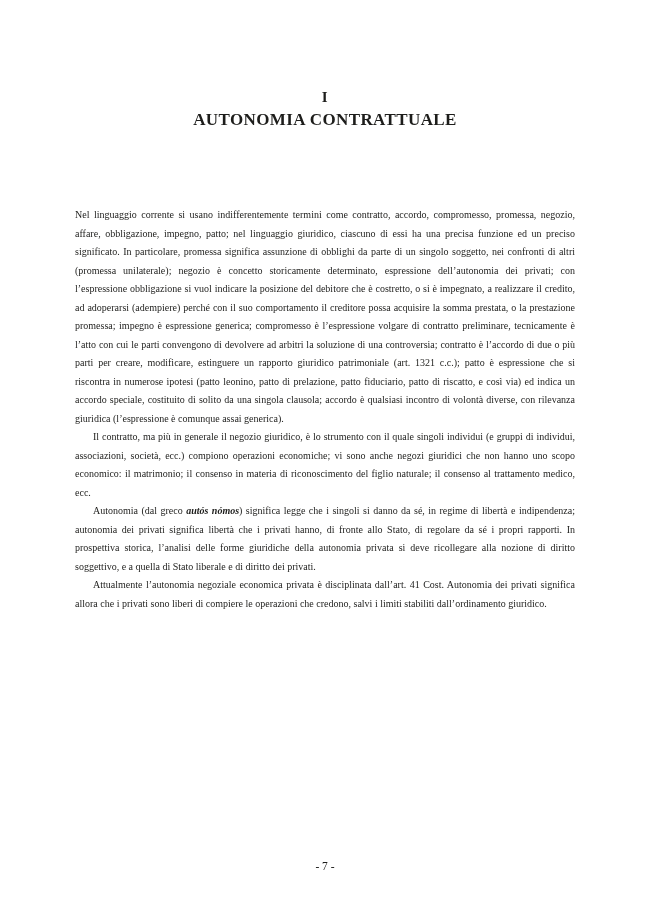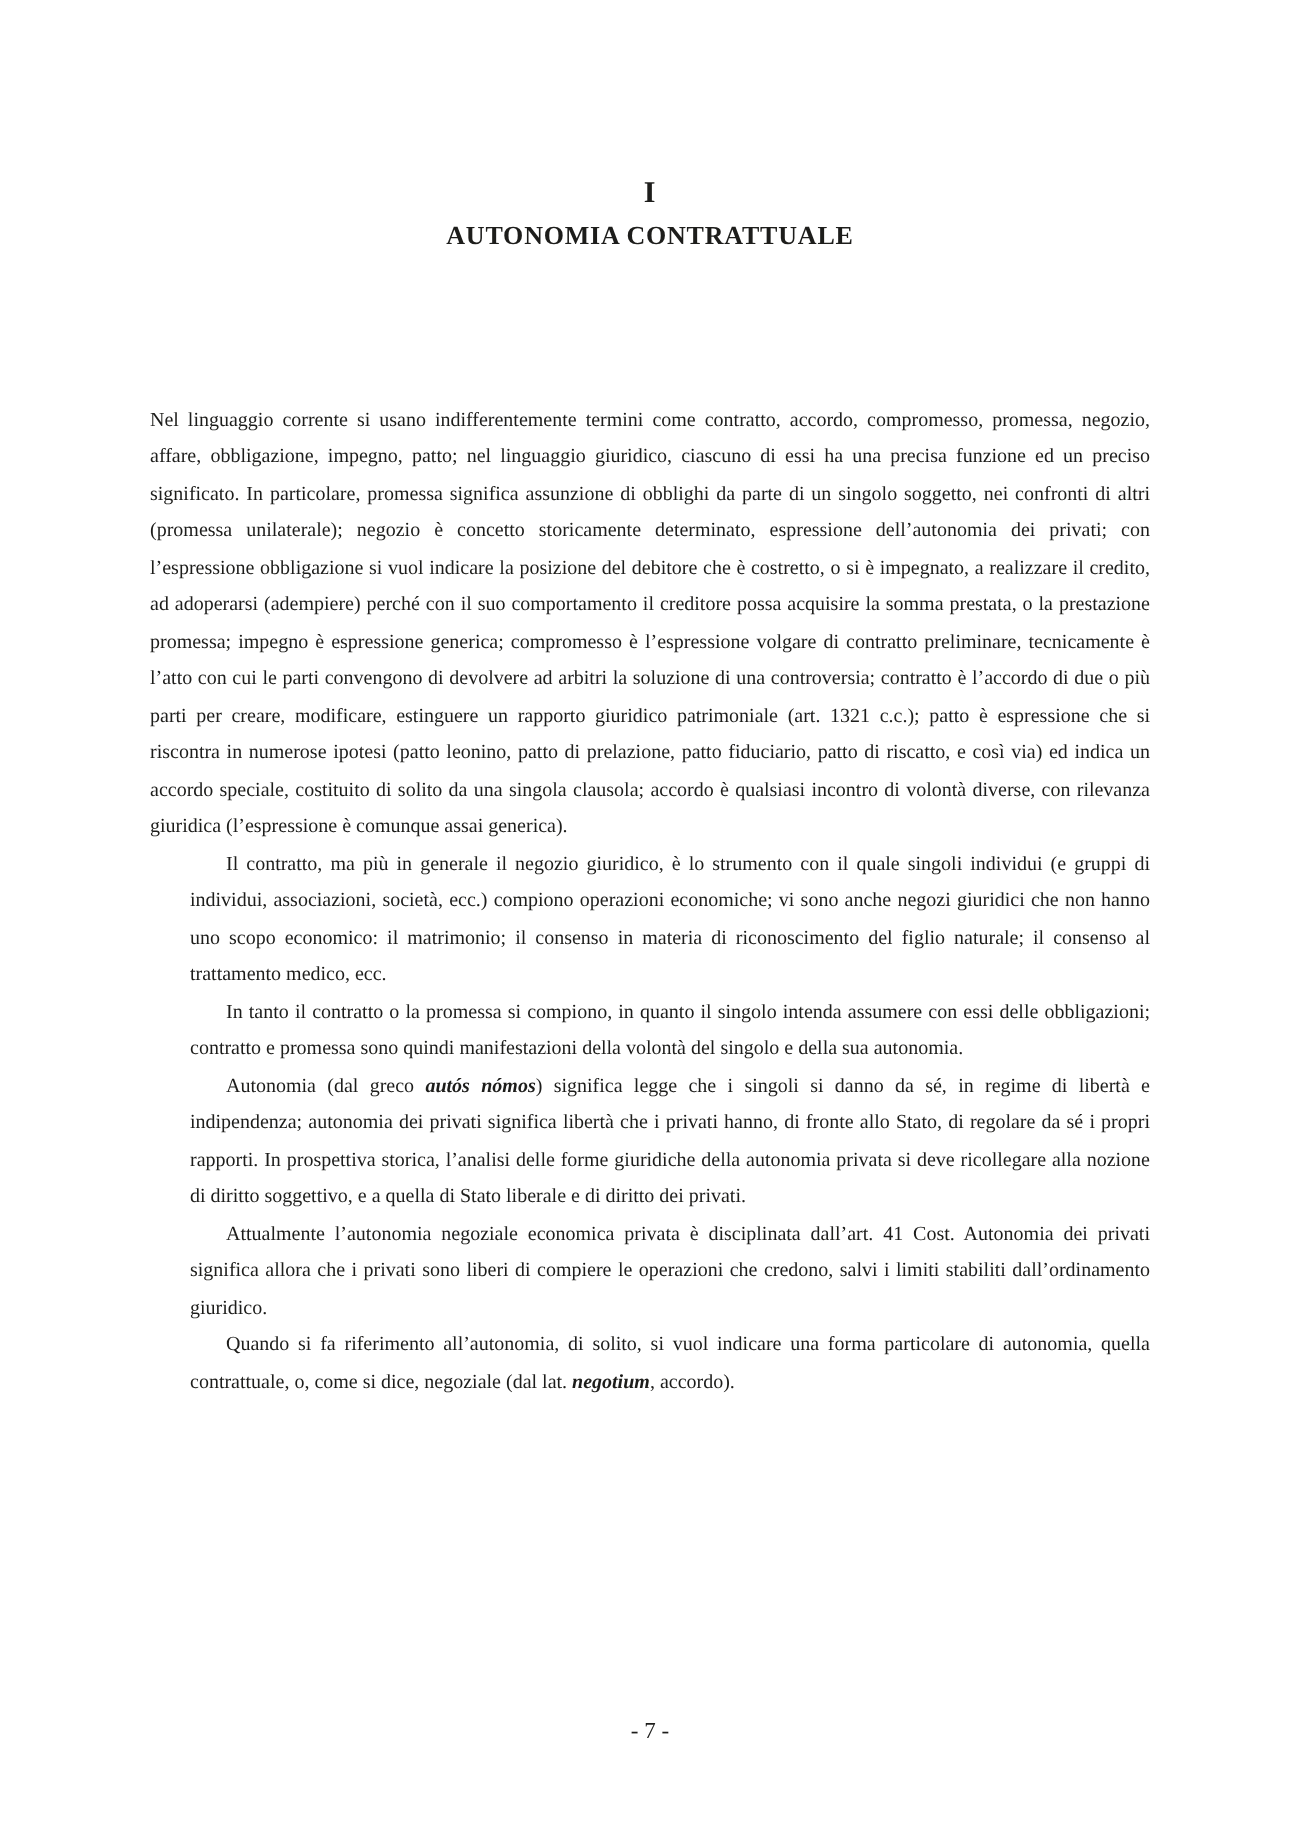--- a/index.html
+++ b/index.html
@@ -23,41 +23,40 @@
     text-align: center;
   }
   .chapter-number {
     font-size: 15px;
     font-weight: 700;
     letter-spacing: 0.5px;
     line-height: 1.2;
   }
   .chapter-title {
     margin: 4px 0 0 0;
-    font-size: 13px;
+    font-size: 17px;
     font-weight: 700;
     letter-spacing: 0.4px;
     line-height: 1.2;
   }
   .body-text {
     margin: 76px 75px 0 75px;
     width: 500px;
     text-align: justify;
     font-size: 10px;
     line-height: 18.5px;
     hyphens: auto;
     -webkit-hyphens: auto;
   }
   .body-text p {
     margin: 0;
     padding: 0;
   }
   .body-text p.indent {
     text-indent: 18px;
-    margin-left: 20px;
   }
   .italic {
     font-style: italic;
     font-weight: bold;
   }
   .page-footer {
     position: absolute;
     bottom: 45px;
     left: 0;
     width: 100%;
@@ -72,23 +71,21 @@
 <div class="page">
 
   <header class="chapter-head">
     <div class="chapter-number">I</div>
     <h1 class="chapter-title">AUTONOMIA CONTRATTUALE</h1>
   </header>
 
   <main class="body-text">
       <p class=""><span>Nel linguaggio corrente si usano indifferentemente termini come contratto, accordo, compromesso, promessa, negozio, affare, obbligazione, impegno, patto; nel linguaggio giuridico, ciascuno di essi ha una precisa funzione ed un preciso significato. In particolare, promessa significa assunzione di obblighi da parte di un singolo soggetto, nei confronti di altri (promessa unilaterale); negozio è concetto storicamente determinato, espressione dell’autonomia dei privati; con l’espressione obbligazione si vuol indicare la posizione del debitore che è costretto, o si è impegnato, a realizzare il credito, ad adoperarsi (adempiere) perché con il suo comportamento il creditore possa acquisire la somma prestata, o la prestazione promessa; impegno è espressione generica; compromesso è l’espressione volgare di contratto preliminare, tecnicamente è l’atto con cui le parti convengono di devolvere ad arbitri la soluzione di una controversia; contratto è l’accordo di due o più parti per creare, modificare, estinguere un rapporto giuridico patrimoniale (art. 1321 c.c.); patto è espressione che si riscontra in numerose ipotesi (patto leonino, patto di prelazione, patto fiduciario, patto di riscatto, e così via) ed indica un accordo speciale, costituito di solito da una singola clausola; accordo è qualsiasi incontro di volontà diverse, con rilevanza giuridica (l’espressione è comunque assai generica).</span></p>
       <p class="indent"><span>Il contratto, ma più in generale il negozio giuridico, è lo strumento con il quale singoli individui (e gruppi di individui, associazioni, società, ecc.) compiono operazioni economiche; vi sono anche negozi giuridici che non hanno uno scopo economico: il matrimonio; il consenso in materia di riconoscimento del figlio naturale; il consenso al trattamento medico, ecc.</span></p>
-      <p class="indent"><span>In tanto il contratto o la promessa si compiono, in quanto il singolo intenda assumere con essi delle obbligazioni; contratto e promessa sono quindi manifestazioni della volontà del singolo e della sua autonomia.</span></p>
       <p class="indent"><span>Autonomia (dal greco </span><span class="italic">autós nómos</span><span>) significa legge che i singoli si danno da sé, in regime di libertà e indipendenza; autonomia dei privati significa libertà che i privati hanno, di fronte allo Stato, di regolare da sé i propri rapporti. In prospettiva storica, l’analisi delle forme giuridiche della autonomia privata si deve ricollegare alla nozione di diritto soggettivo, e a quella di Stato liberale e di diritto dei privati.</span></p>
       <p class="indent"><span>Attualmente l’autonomia negoziale economica privata è disciplinata dall’art. 41 Cost. Autonomia dei privati significa allora che i privati sono liberi di compiere le operazioni che credono, salvi i limiti stabiliti dall’ordinamento giuridico.</span></p>
-      <p class="indent"><span>Quando si fa riferimento all’autonomia, di solito, si vuol indicare una forma particolare di autonomia, quella contrattuale, o, come si dice, negoziale (dal lat. </span><span class="italic">negotium</span><span>, accordo).</span></p>
     </main>
 
   <footer class="page-footer">
     <span>- 7 -</span>
   </footer>
 
 </div>
 
 </body></html>

